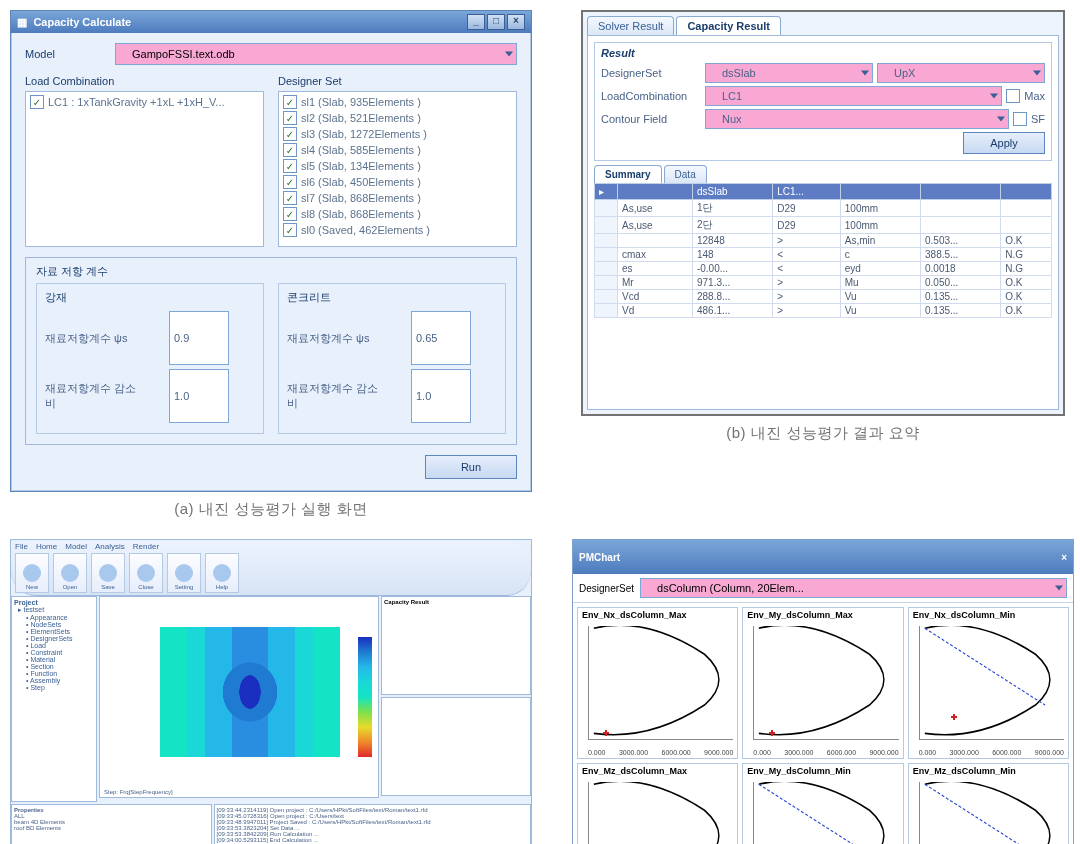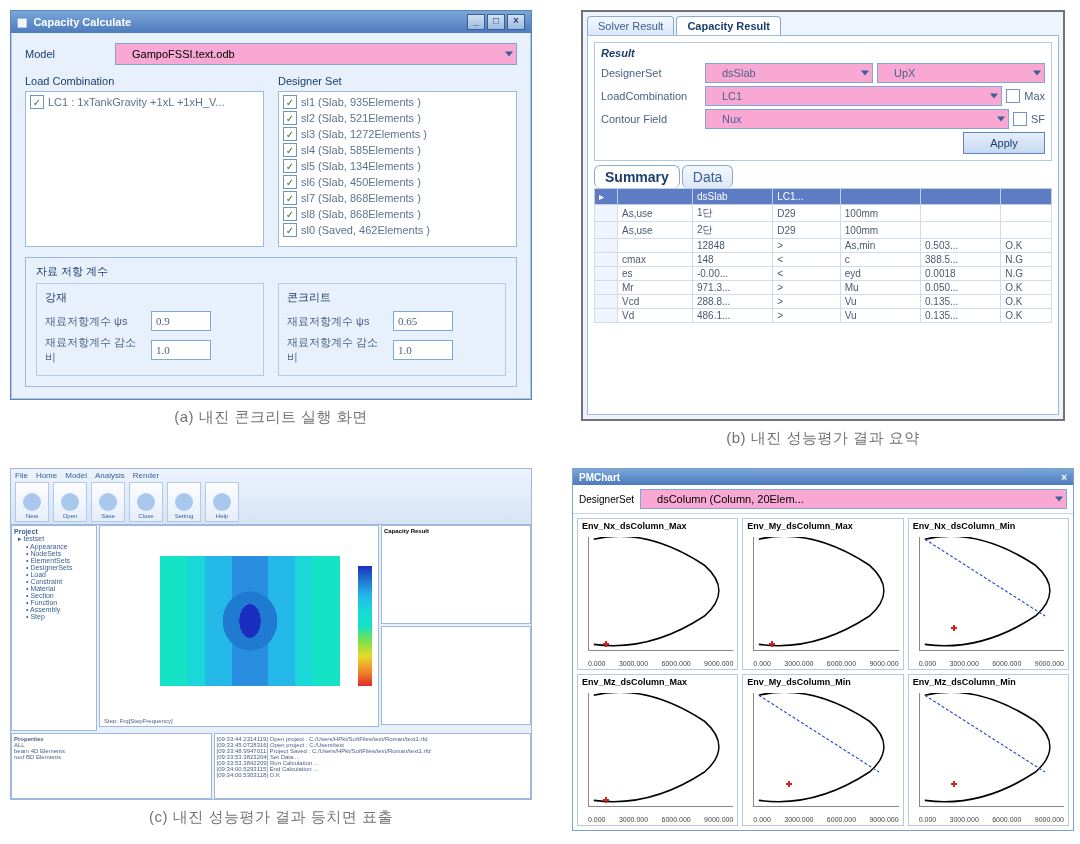--- a/index.html
+++ b/index.html
@@ -102,29 +102,29 @@
     padding: 6px 10px 10px;
   }
   .panel .pt { color: #1a3d6b; font-size: 11px; margin-bottom: 4px; }
   .subcols { display: flex; gap: 14px; justify-content: space-between; }
   .sub {
     flex: 1;
     border: 1px solid #b4c9e4;
     padding: 6px 8px;
   }
   .sub .st { color: #1a3d6b; font-size: 11px; margin-bottom: 6px; }
-  .frow { display: flex; align-items: center; gap: 6px; margin-bottom: 4px; font-size: 11px; color:#4a6288;}
+  .frow { display: flex; align-items: center; gap: 24px; margin-bottom: 4px; font-size: 11px; color:#4a6288;}
   .frow .fl { width: 100px; }
   .inp {
     width: 50px; height: 18px;
     border: 1px solid #7fa7d6;
     background: #fff;
-    padding: 0 4px;
-    font-size: 11px;
-    display: inline-flex; align-items: center; font-family: Liberation Serif, serif;
+    padding: 17px 4px;
+    font-size: 11px;
+    display: inline-flex; align-items: center;
   }
   .runrow { display: flex; justify-content: flex-end; margin-top: 10px; }
   .bluebtn {
     width: 90px; height: 22px;
     background: linear-gradient(#e6eefb,#c7d9f2);
     border: 1px solid #5d86bd;
     color: #1a3d6b;
     font-size: 11px;
     display: inline-flex; align-items: center; justify-content: center;
   }
@@ -159,21 +159,21 @@
   .applyrow { display: flex; justify-content: flex-end; align-items:center; gap:6px; }
   .applybtn {
     width: 80px; height: 20px;
     background: linear-gradient(#e6eefb,#c7d9f2);
     border: 1px solid #5d86bd;
     color: #1a3d6b;
     font-size: 11px;
     display: inline-flex; align-items: center; justify-content: center;
   }
   .tabs2 { display: flex; gap: 2px; margin-top: 4px; }
-  .tabs2 .tab { font-size: 14px; border-radius: 6px; }
+  .tabs2 .tab { font-size: 10px; }
   .table {
     border: 1px solid #9fb9dd;
     font-size: 11px;
     width: 100%;
     border-collapse: collapse;
     background: #fff;
   }
   .table th {
     background: #5d7cc4;
     color: #fff;
@@ -197,20 +197,21 @@
   .wc {
     width: 520px;
     border: 1px solid #9fb9dd;
     background: #e8f0fc;
     font-size: 7px;
   }
   .wc .ribbon {
     background: linear-gradient(#ecf3fd,#d7e4f5);
     border-bottom: 1px solid #9fb9dd;
     padding: 2px 4px;
+    border-radius: 25px;
   }
   .wc .rtabs { display: flex; gap: 8px; font-size: 8px; color:#3a5f94; margin-bottom:2px;}
   .wc .rtool { display: flex; gap: 4px; }
   .wc .ricon {
     width: 32px; height: 36px;
     background: linear-gradient(#fdfdff,#e6eefb);
     border: 1px solid #b4c9e4;
     display: flex; flex-direction: column; align-items: center; justify-content: flex-end;
     font-size: 6px; color:#3a5f94; padding-bottom:2px;
   }
@@ -270,21 +271,21 @@
     flex:1; font-size:6px; overflow:hidden; padding:2px;
   }
 
   
   .wd {
     width: 500px;
     border: 1px solid #7da0cc;
     background: #fff;
   }
   .wd .titlebar {
-    height: 16px;
+    height: 34px;
     background: linear-gradient(#7aa6d8,#4d7bbd);
     color:#fff; font-size:10px; display:flex; align-items:center; padding:0 6px; font-weight:bold;
   }
   .wd .titlebar .sp{flex:1;}
   .wd .dsrow { display:flex; align-items:center; gap:6px; padding:4px 6px; font-size:10px; border-bottom:1px solid #c7d4e8;}
   .wd .dsrow .combo{flex:1;}
   .chartgrid {
     display: grid;
     grid-template-columns: 1fr 1fr 1fr;
     grid-template-rows: 1fr 1fr;
@@ -425,23 +426,28 @@
                 </div>
               <div class="frow">
                   <span class="fl">재료저항계수 감소비</span>
                   <span class="inp">
                     <span>1.0</span>
                   </span>
                 </div>
             </div>
           </div>
         </div>
+        <div class="runrow">
+          <span class="bluebtn">
+              <span>Run</span>
+            </span>
+        </div>
       </div>
     </div>
-    <div class="caption">(a) 내진 콘크리트 실행 화면</div>
+    <div class="caption">(a) 내진 성능평가 실행 화면</div>
   </div>
 
   <div class="cell">
     <div class="wb2">
       <div class="tabs">
         <span class="tab">Solver Result</span>
         <span class="tab act">Capacity Result</span>
       </div>
       <div class="inner">
         <div class="gbox">

